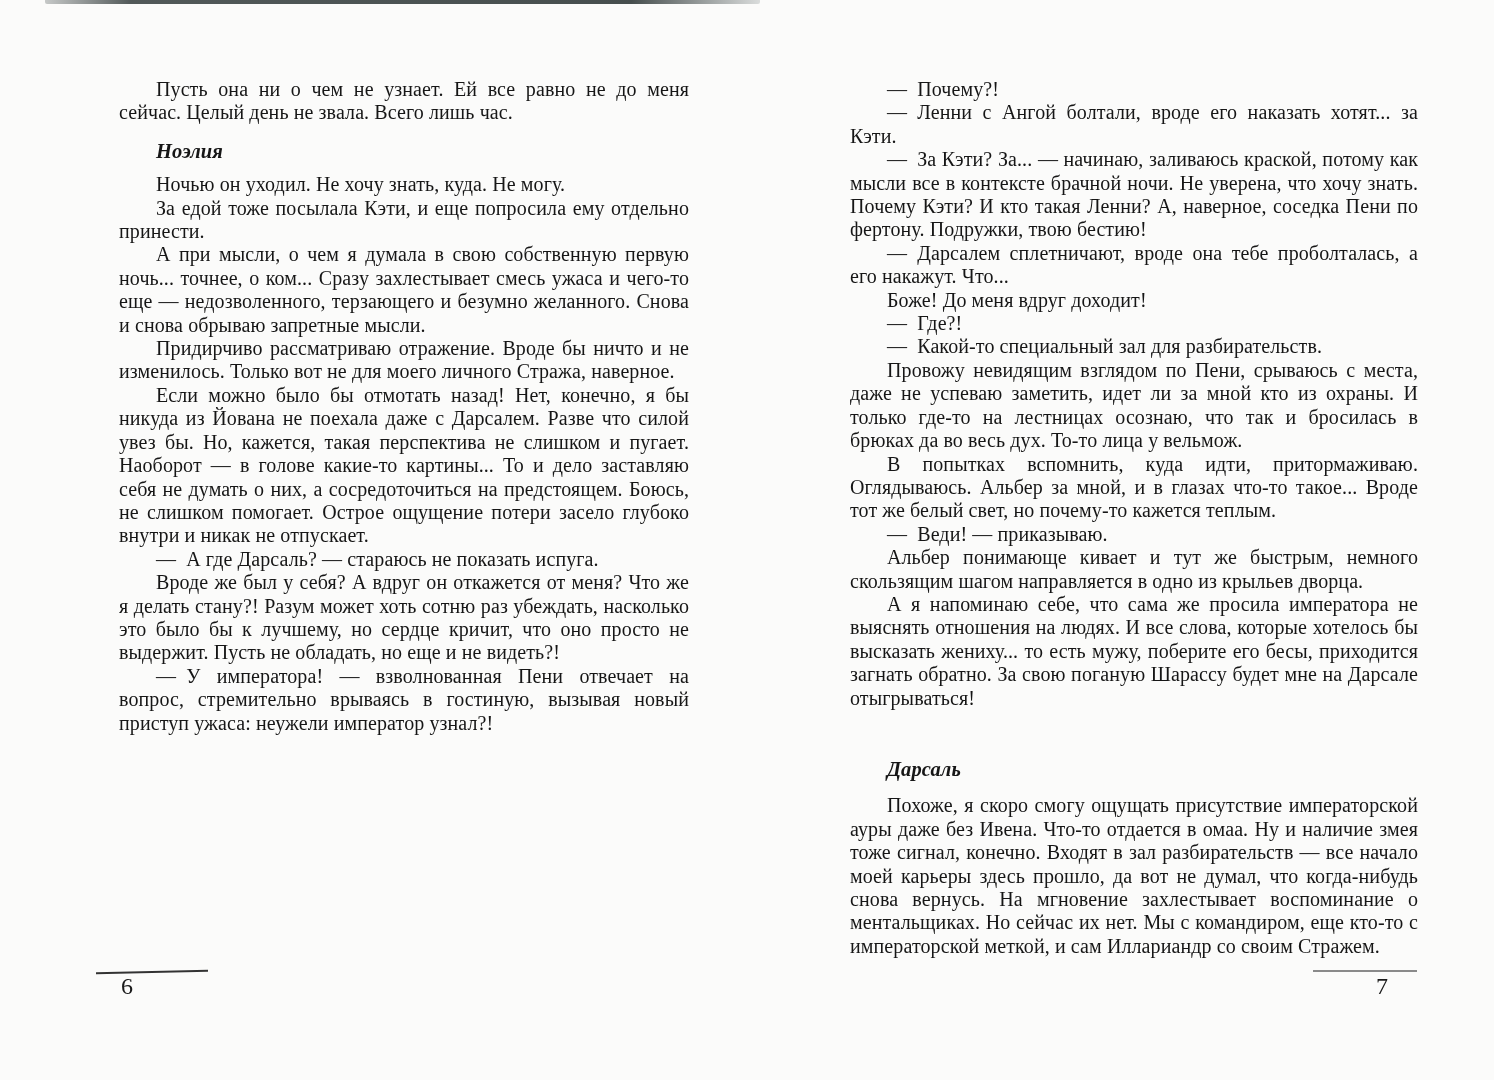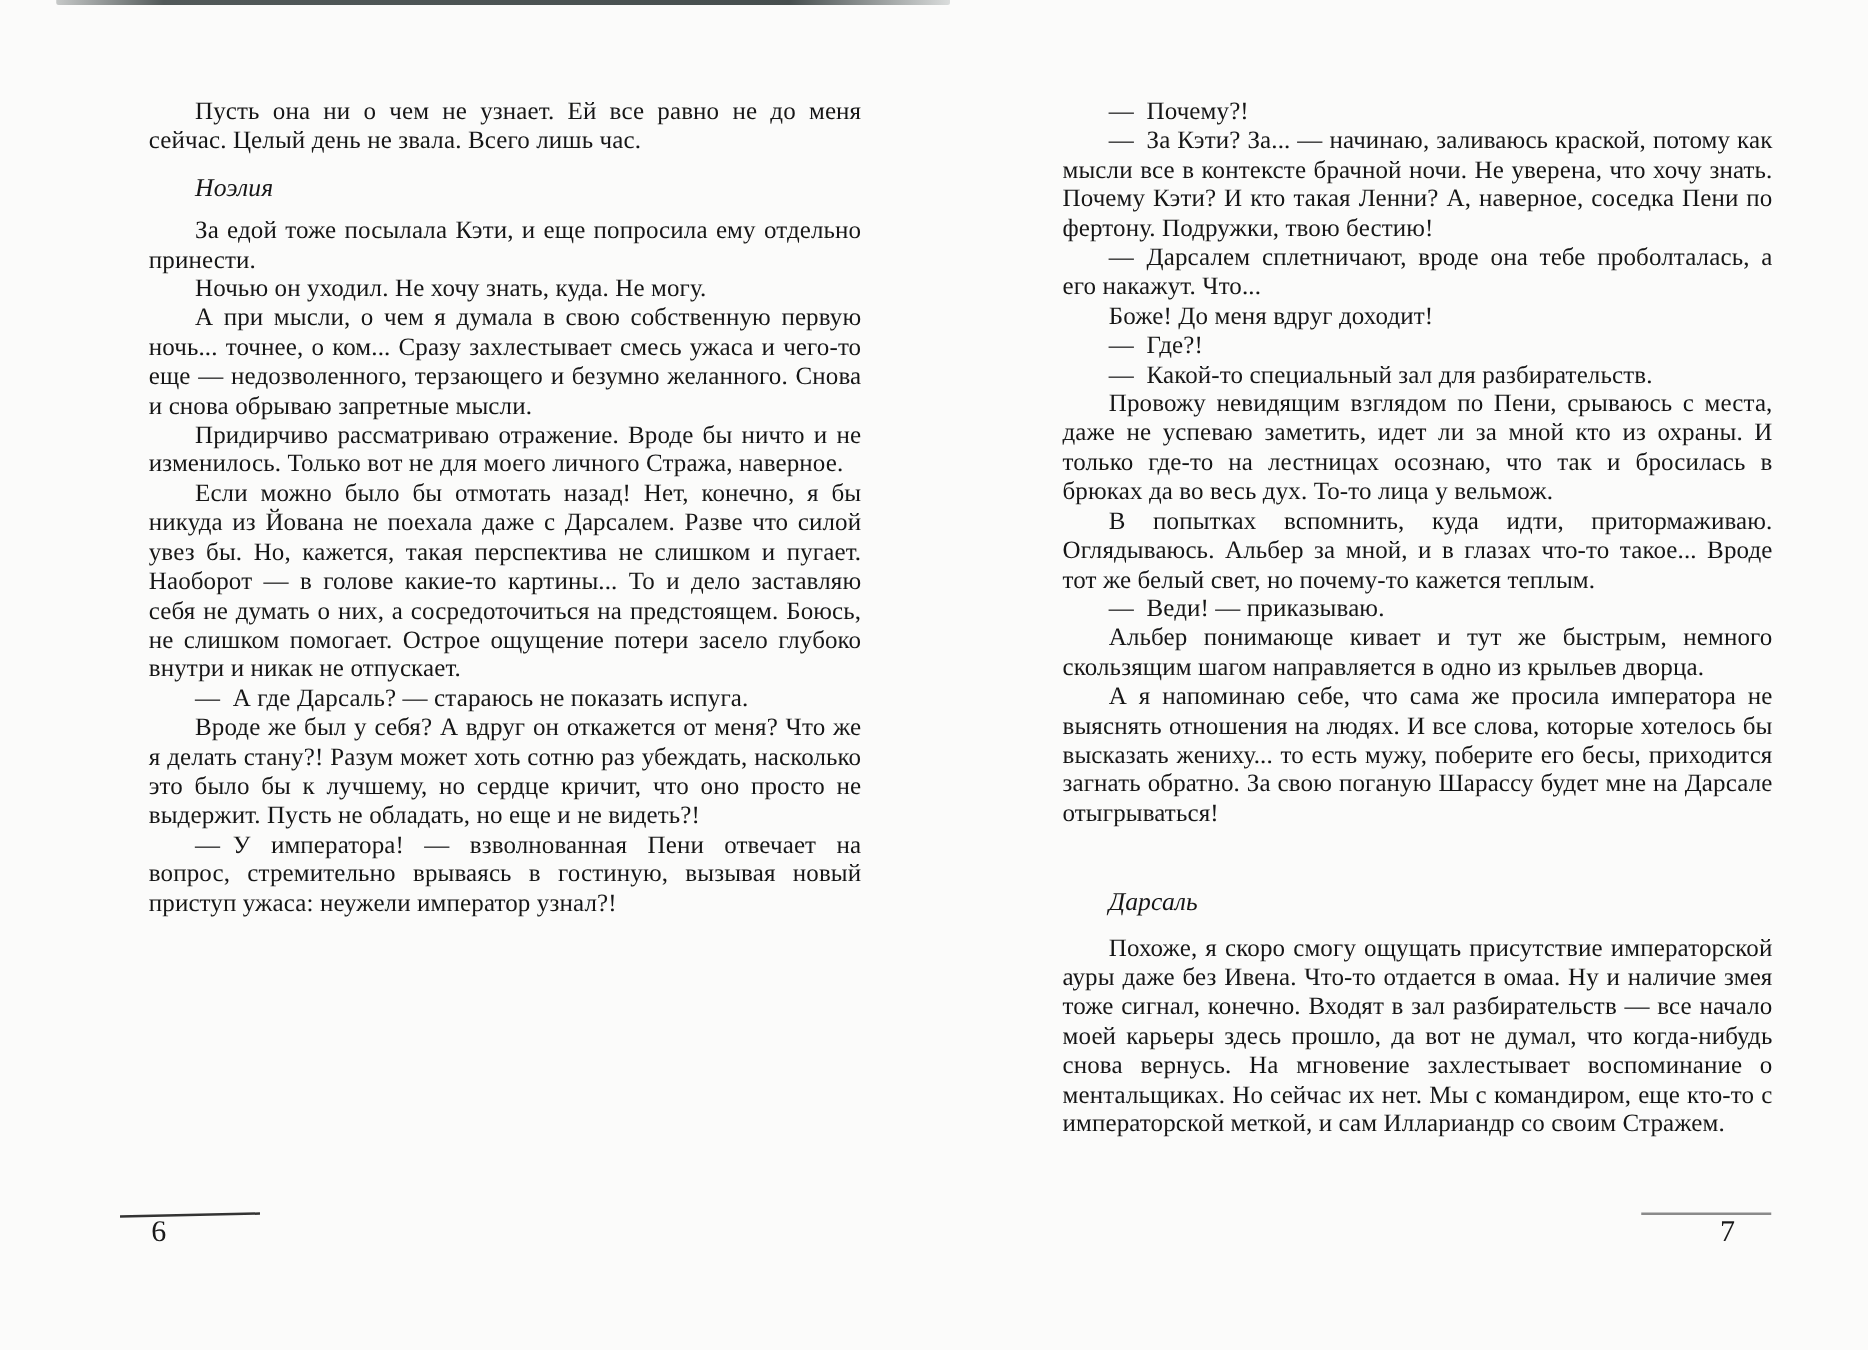--- a/index.html
+++ b/index.html
@@ -45,21 +45,21 @@
   .col-left  { left: 119px; width: 570px; }
   .col-right { left: 850px; width: 568px; }
 
   .text-col p {
     margin: 0;
     text-indent: 37px;
   }
   .text-col h3 {
     font-size: 20.5px;
     line-height: 23.4px;
-    font-weight: normal;
+    font-weight: bold;
     font-style: italic;
     margin: 15px 0 10px 0;
     text-indent: 37px;
     text-align: left;
   }
   .text-col h3.big { margin-top: 48px; margin-bottom: 13px; }
 
   .footnote-rule {
     position: absolute;
     height: 0;
@@ -90,34 +90,35 @@
 </head>
 <body style="background: rgb(251, 251, 250); color: rgb(22, 22, 22);">
 
 <div class="spread">
 
   <div class="scan-edge"></div>
 
   <div class="text-col col-left">
       <p class="para">Пусть она ни о чем не узнает. Ей все равно не до меня сейчас. Целый день не звала. Всего лишь час.</p>
       <h3 class="heading">Ноэлия</h3>
+      <p class="para">Ночью он уходил. Не хочу знать, куда. Не могу.</p>
       <p class="para">За едой тоже посылала Кэти, и еще попросила ему отдельно принести.</p>
-      <p class="para">Ночью он уходил. Не хочу знать, куда. Не могу.</p>
       <p class="para">А при мысли, о чем я думала в свою собственную первую ночь... точнее, о ком... Сразу захлестывает смесь ужаса и чего-то еще — недозволенного, терзающего и безумно желанного. Снова и снова обрываю запретные мысли.</p>
       <p class="para">Придирчиво рассматриваю отражение. Вроде бы ничто и не изменилось. Только вот не для моего личного Стража, наверное.</p>
       <p class="para">Если можно было бы отмотать назад! Нет, конечно, я бы никуда из Йована не поехала даже с Дарсалем. Разве что силой увез бы. Но, кажется, такая перспектива не слишком и пугает. Наоборот — в голове какие-то картины... То и дело заставляю себя не думать о них, а сосредоточиться на предстоящем. Боюсь, не слишком помогает. Острое ощущение потери засело глубоко внутри и никак не отпускает.</p>
       <p class="para">— А где Дарсаль? — стараюсь не показать испуга.</p>
       <p class="para">Вроде же был у себя? А вдруг он откажется от меня? Что же я делать стану?! Разум может хоть сотню раз убеждать, насколько это было бы к лучшему, но сердце кричит, что оно просто не выдержит. Пусть не обладать, но еще и не видеть?!</p>
       <p class="para">— У императора! — взволнованная Пени отвечает на вопрос, стремительно врываясь в гостиную, вызывая новый приступ ужаса: неужели император узнал?!</p>
     </div>
   <div class="footnote-rule rule-left"></div>
   <div class="page-number num-left">6</div>
 
   <div class="text-col col-right">
       <p class="para">— Почему?!</p>
+      <p class="para">— Ленни с Ангой болтали, вроде его наказать хотят... за Кэти.</p>
       <p class="para">— За Кэти? За... — начинаю, заливаюсь краской, потому как мысли все в контексте брачной ночи. Не уверена, что хочу знать. Почему Кэти? И кто такая Ленни? А, наверное, соседка Пени по фертону. Подружки, твою бестию!</p>
       <p class="para">— Дарсалем сплетничают, вроде она тебе проболталась, а его накажут. Что...</p>
       <p class="para">Боже! До меня вдруг доходит!</p>
       <p class="para">— Где?!</p>
       <p class="para">— Какой-то специальный зал для разбирательств.</p>
       <p class="para">Провожу невидящим взглядом по Пени, срываюсь с места, даже не успеваю заметить, идет ли за мной кто из охраны. И только где-то на лестницах осознаю, что так и бросилась в брюках да во весь дух. То-то лица у вельмож.</p>
       <p class="para">В попытках вспомнить, куда идти, притормаживаю. Оглядываюсь. Альбер за мной, и в глазах что-то такое... Вроде тот же белый свет, но почему-то кажется теплым.</p>
       <p class="para">— Веди! — приказываю.</p>
       <p class="para">Альбер понимающе кивает и тут же быстрым, немного скользящим шагом направляется в одно из крыльев дворца.</p>
       <p class="para">А я напоминаю себе, что сама же просила императора не выяснять отношения на людях. И все слова, которые хотелось бы высказать жениху... то есть мужу, поберите его бесы, приходится загнать обратно. За свою поганую Шарассу будет мне на Дарсале отыгрываться!</p>

